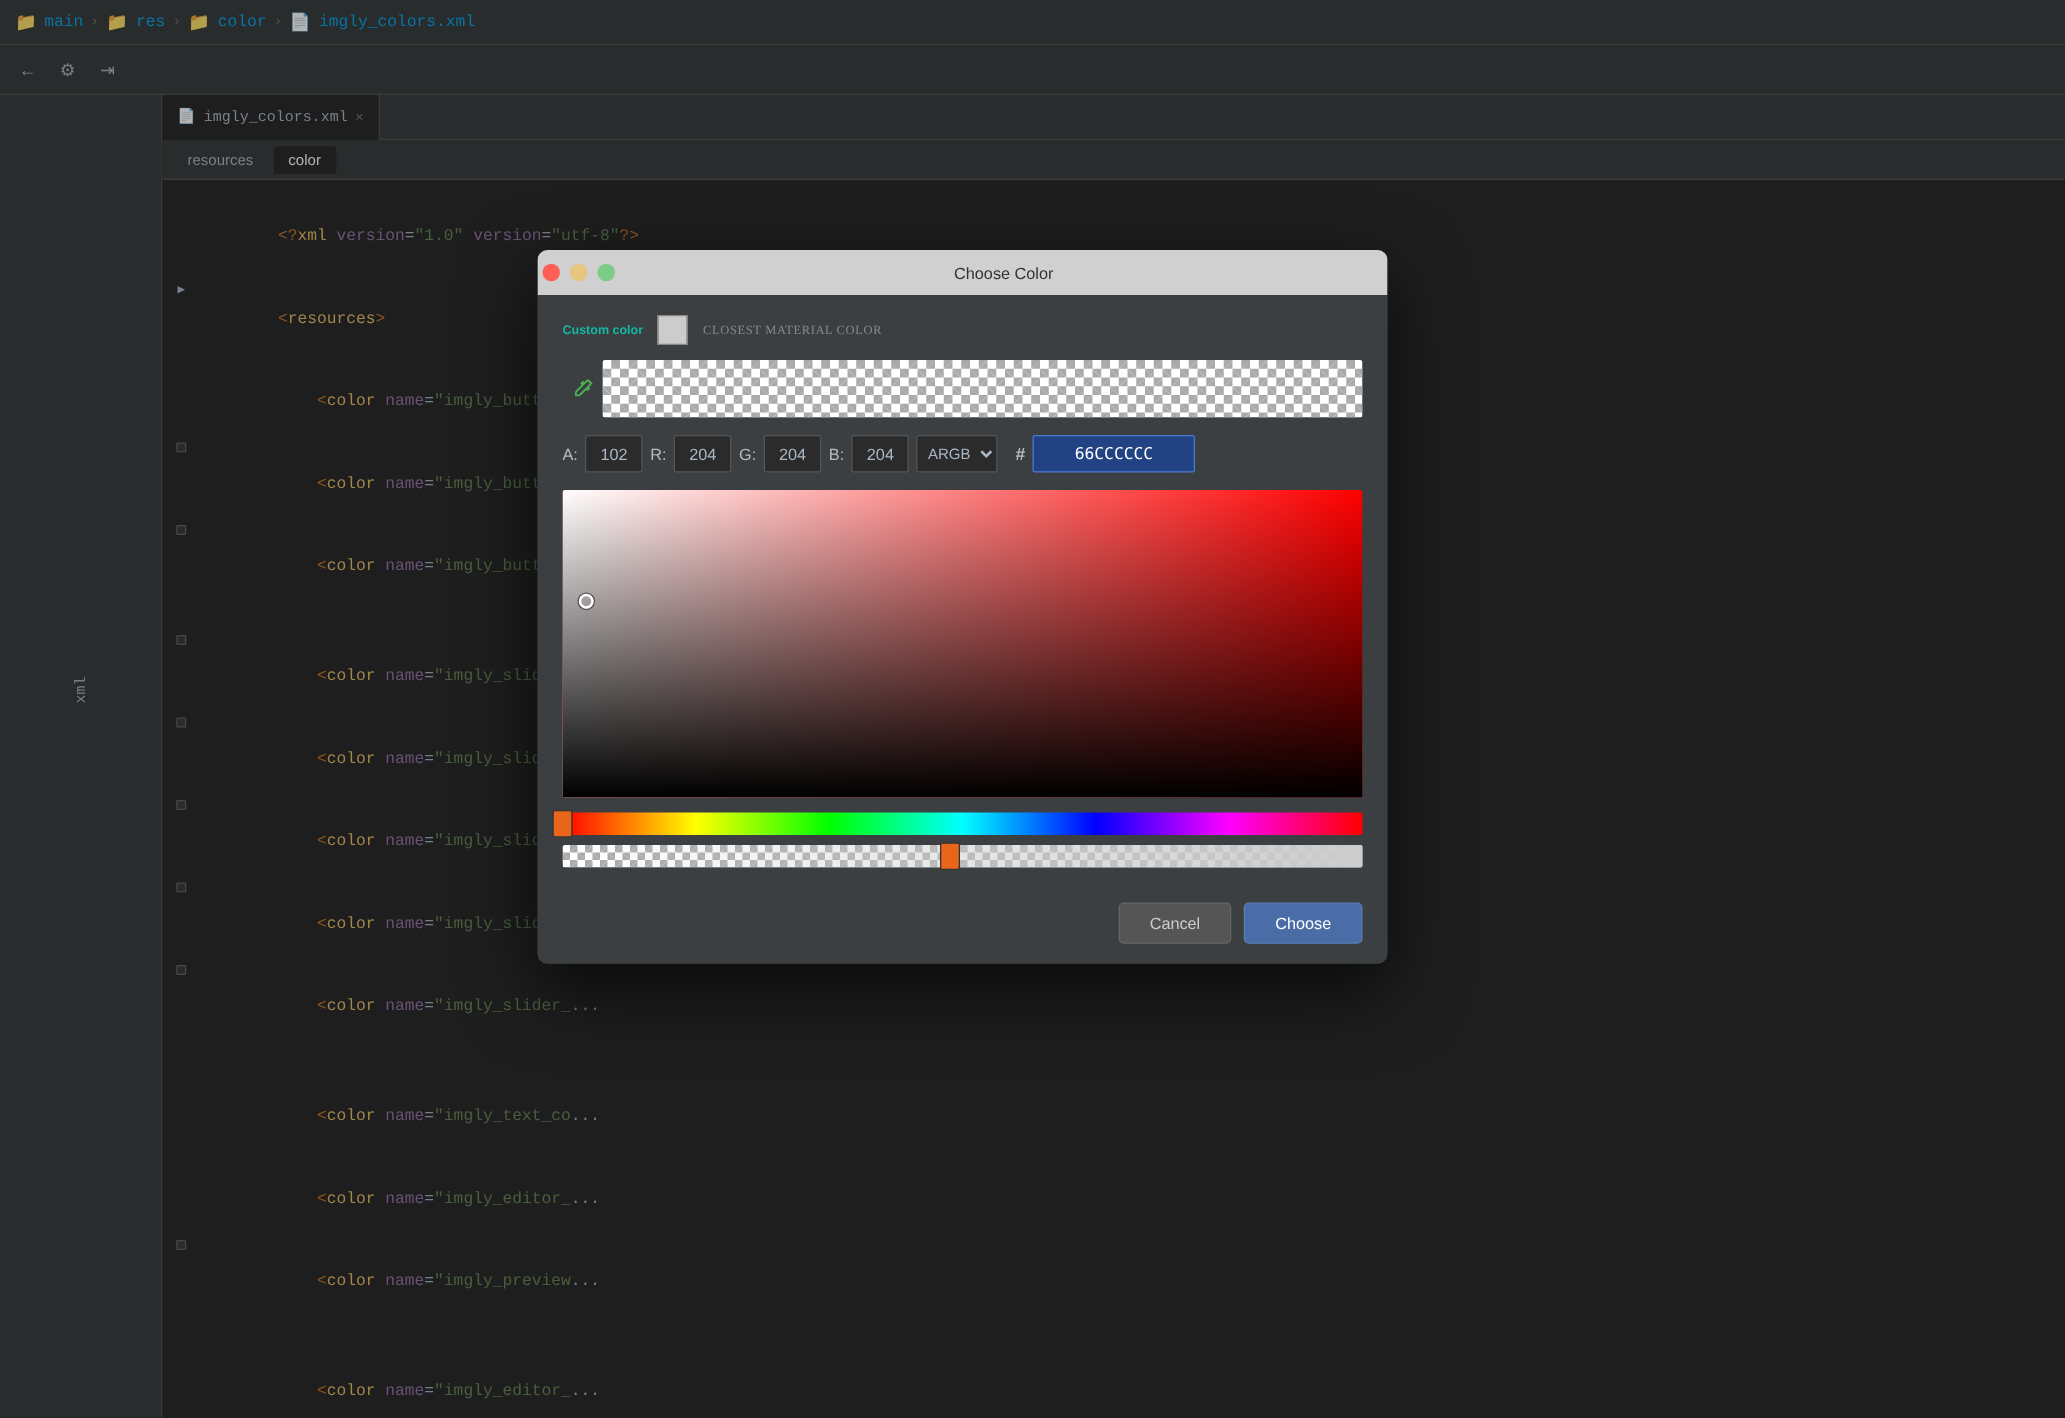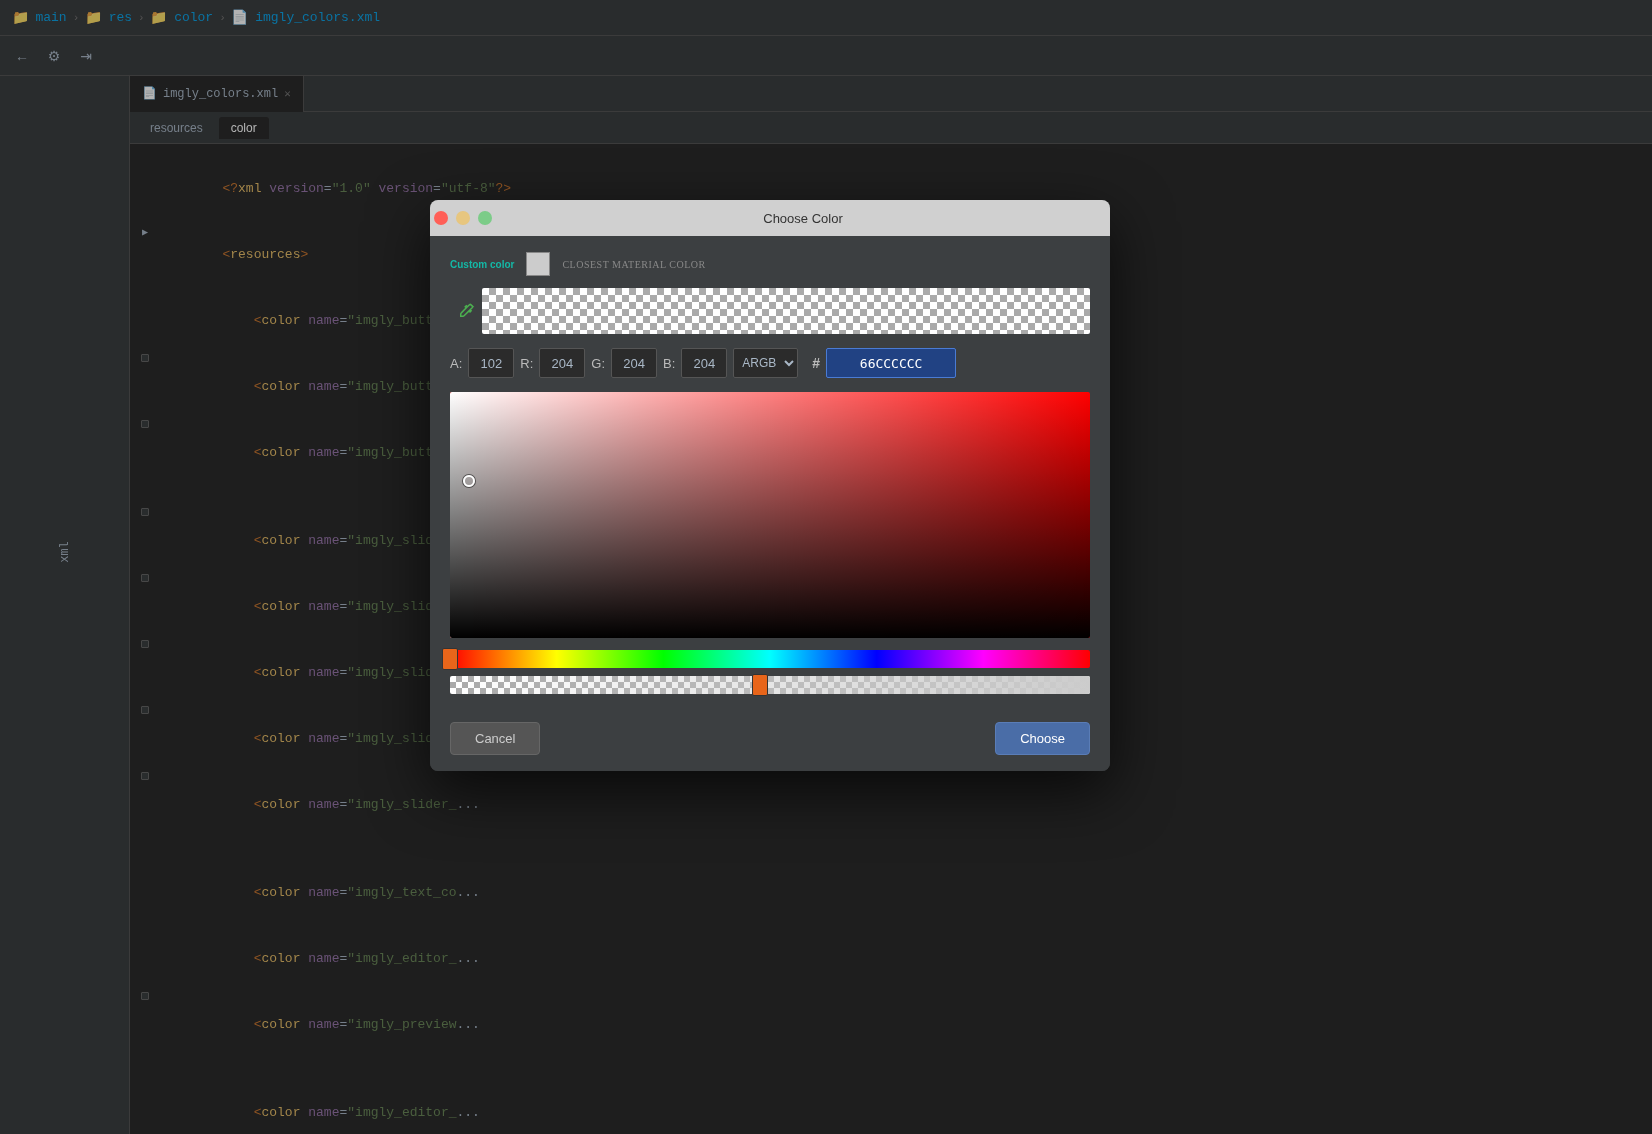--- a/index.html
+++ b/index.html
@@ -441,21 +441,21 @@
       color: #4caf50;
       font-size: 16px;
       display: flex;
       align-items: center;
       justify-content: center;
     }
 
     
     .dialog-footer {
       display: flex;
-      justify-content: space-between;
+      justify-content: flex-end;
       gap: 10px;
       padding: 12px 20px 16px;
       background: #3c3f41;
     }
     .btn-cancel {
       padding: 8px 24px;
       background: #555;
       border: 1px solid #666;
       color: #cccccc;
       font-size: 13px;

